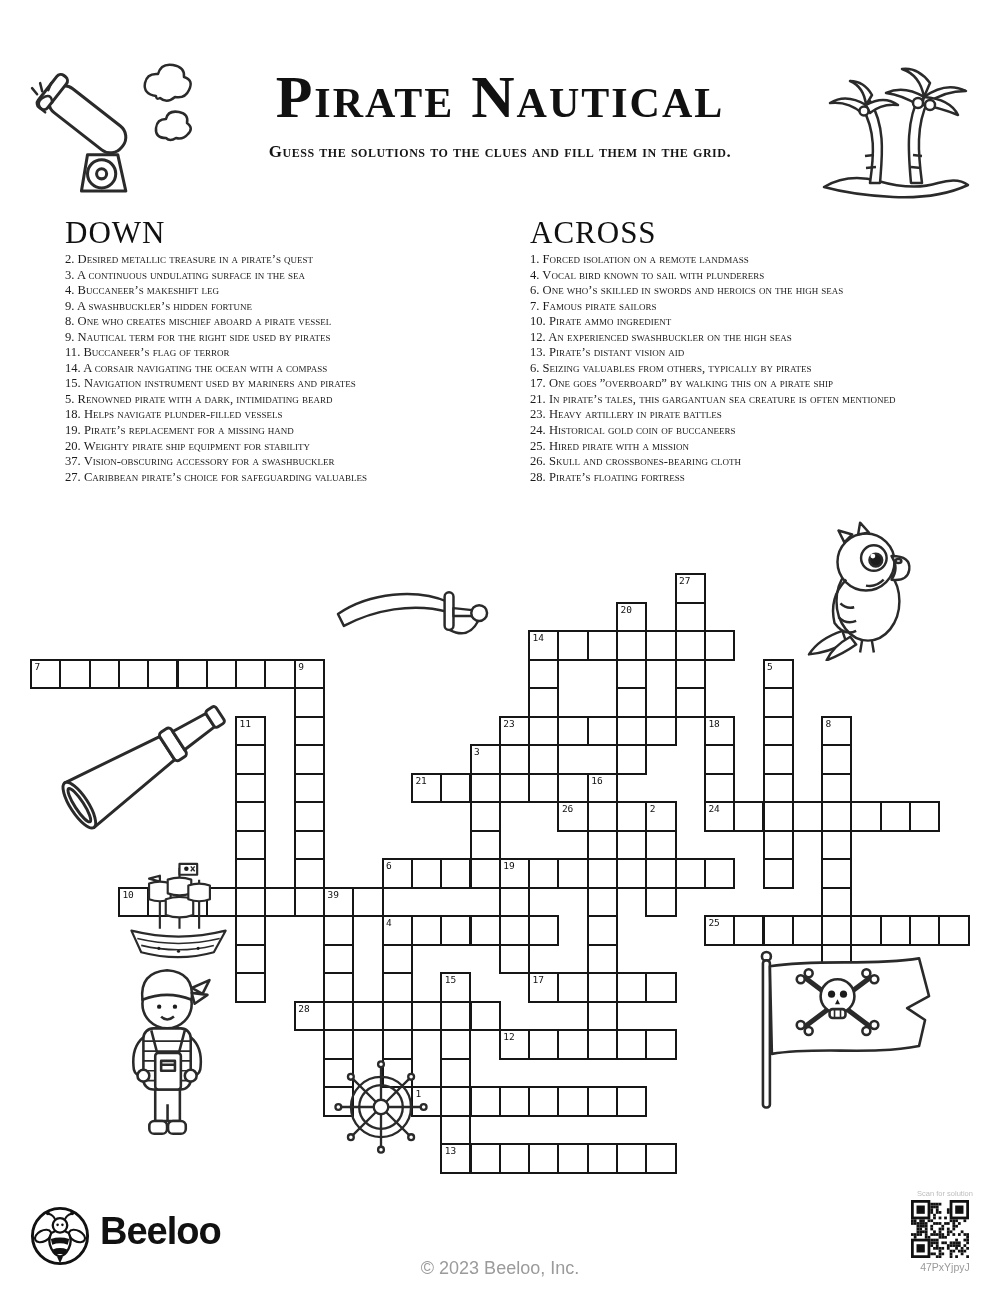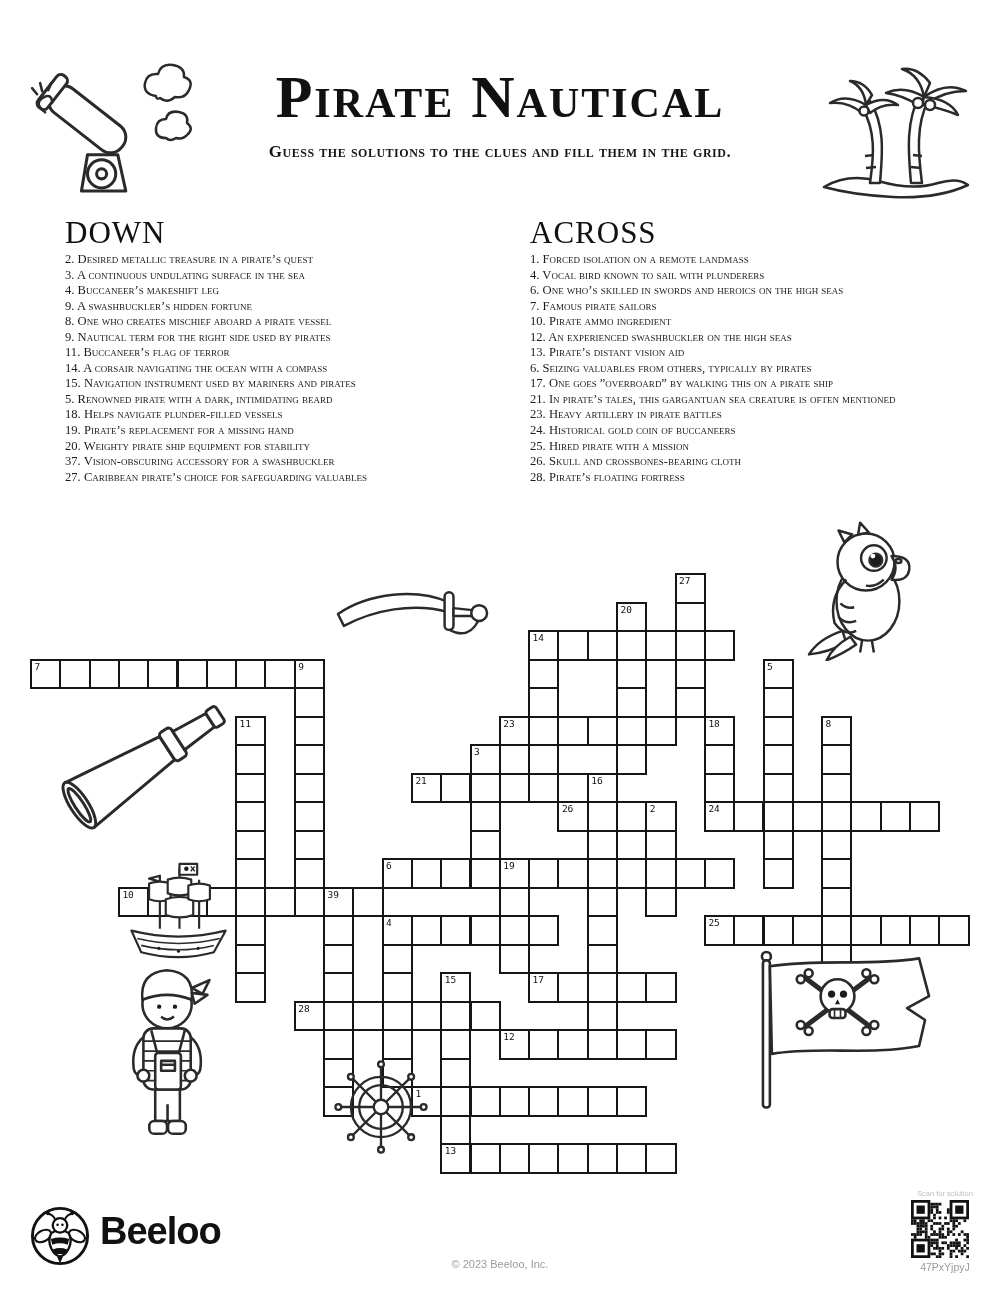--- a/index.html
+++ b/index.html
@@ -23,21 +23,21 @@
   #grid{position:absolute;left:0;top:8px;width:840px;height:1294px;margin-top:37px;}
   .cell{position:absolute;width:31.3px;height:30.5px;box-sizing:border-box;
         background:#fff;border:2px solid #161616;}
   .cnum{position:absolute;top:0px;left:2.5px;font:9.5px/11px "DejaVu Sans Mono",monospace;color:#111;}
   
   .deco{position:absolute;}
   
   .brand-text{position:absolute;left:100px;top:1210px;font-family:"Liberation Sans",sans-serif;
         font-weight:700;font-size:38px;letter-spacing:-1px;color:#111;}
   .copyright{position:absolute;left:0;top:1258px;width:100%;text-align:center;
-        font-family:"Liberation Sans",sans-serif;font-size:11px;color:#9b9b9b;}
+        font-family:"Liberation Sans",sans-serif;font-size:18px;color:#9b9b9b;}
   .qr-caption{position:absolute;left:905px;top:1189px;width:80px;text-align:center;
         font-family:"Liberation Sans",sans-serif;font-size:7.5px;color:#bdbdbd;}
   .qr-code-text{position:absolute;left:905px;top:1261px;width:80px;text-align:center;
         font-family:"Liberation Sans",sans-serif;font-size:10.5px;color:#9a9a9a;}
 </style>
 </head>
 <body>
 
 <div id="page">
 

